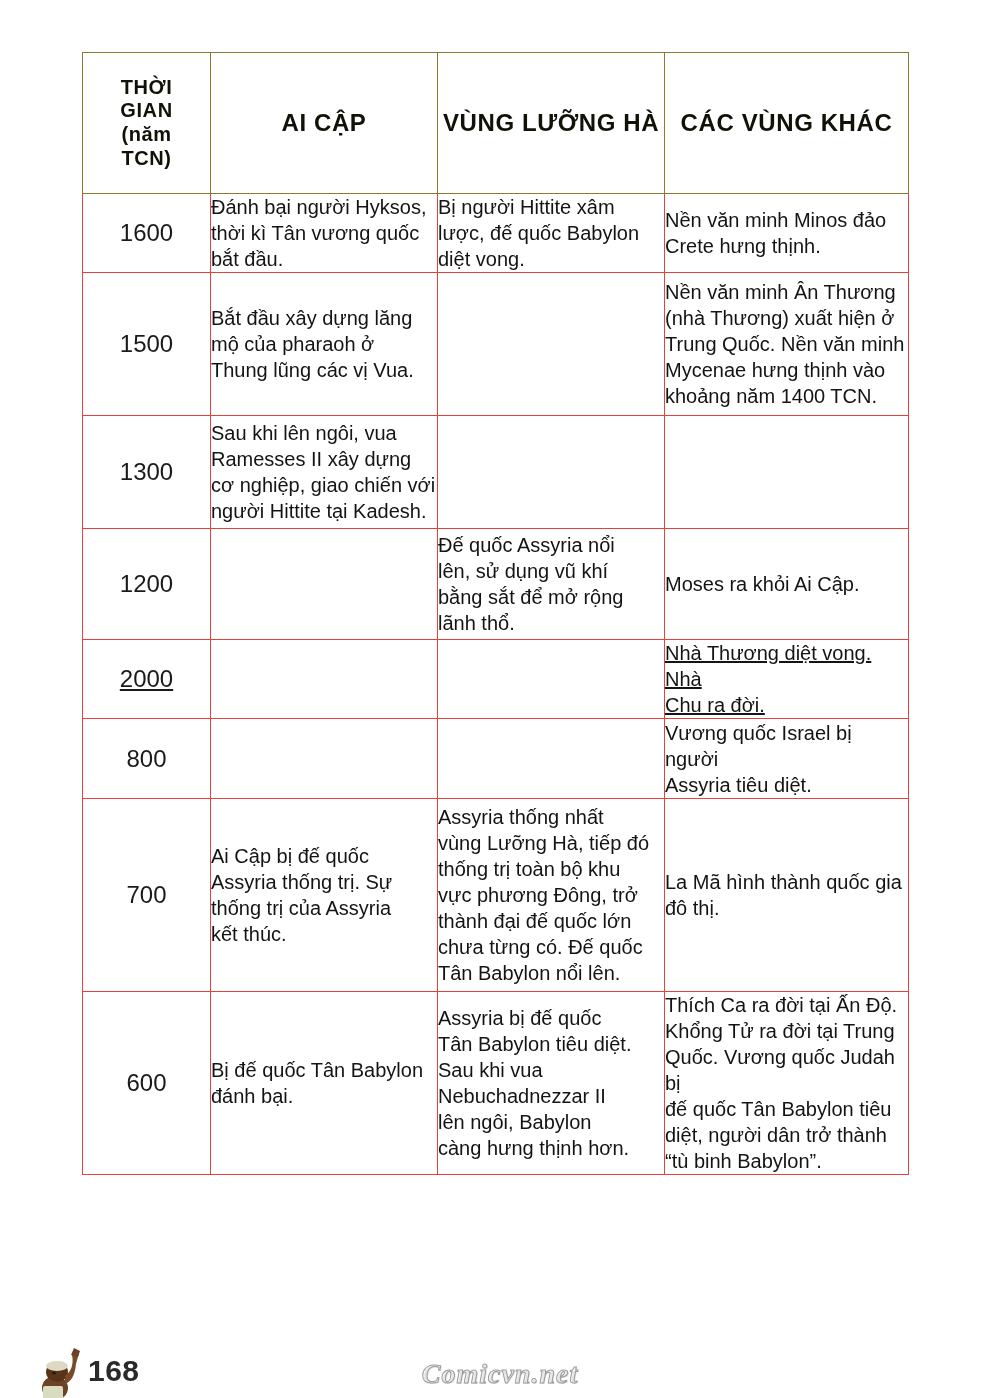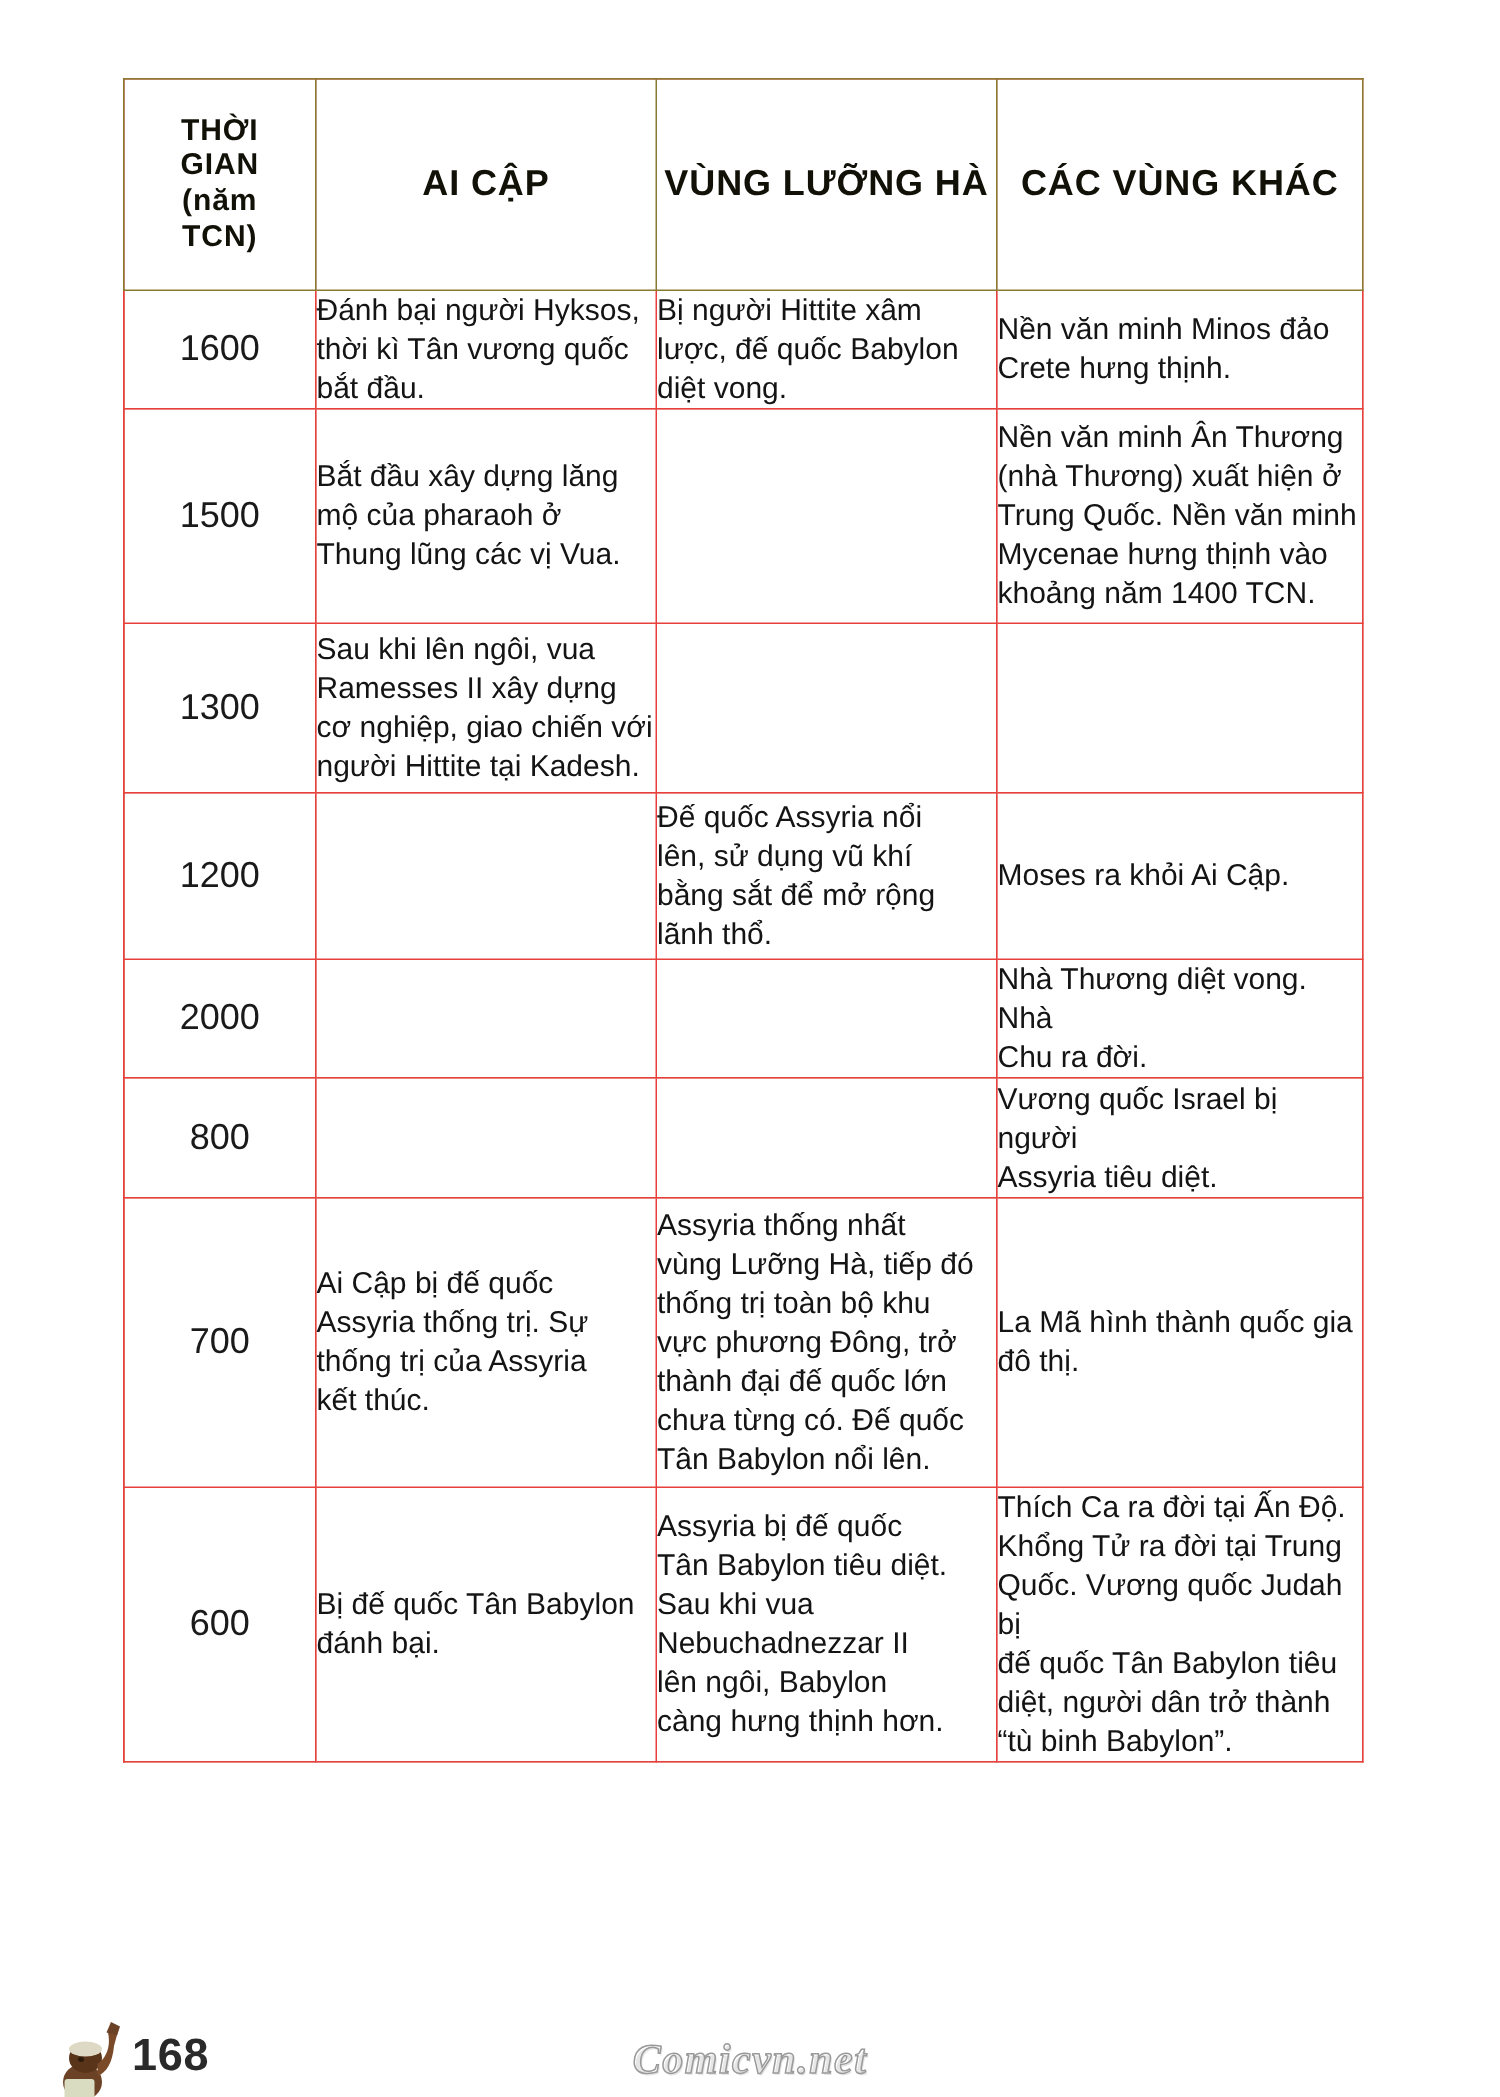--- a/index.html
+++ b/index.html
@@ -16,21 +16,21 @@
   }
 
   
   #timeline-table {
     position: absolute;
     left: 82px;
     top: 52px;
     width: 826px;
     border-collapse: collapse;
     table-layout: fixed;
-    background: #b91c1c;
+    background: #fde047;
   }
   #timeline-table td, #timeline-table th {
     border: 1.6px solid #e8413c;
     padding: 0;
     vertical-align: middle;
     background: #ffffff;
   }
 
   
   col.c-time  { width: 128px; }
@@ -76,21 +76,21 @@
     text-align: left;
     white-space: pre-line;
   }
   td.text-cell.empty { }
 
   
   tr.r-1600 td { height: 78px; }
   tr.r-1500 td { height: 142px; }
   tr.r-1300 td { height: 112px; }
   tr.r-1200 td { height: 110px; }
-  tr.r-1000 td { height: 73px; }
+  tr.r-1000 td { height: 73px; text-decoration: underline; }
   tr.r-900  td { height: 90px; }
   tr.r-800  td { height: 79px; }
   tr.r-700  td { height: 192px; }
   tr.r-600  td { height: 170px; }
   tr.r-500  td { height: 62px; }
 
   
   #footer {
     position: absolute;
     left: 0;

